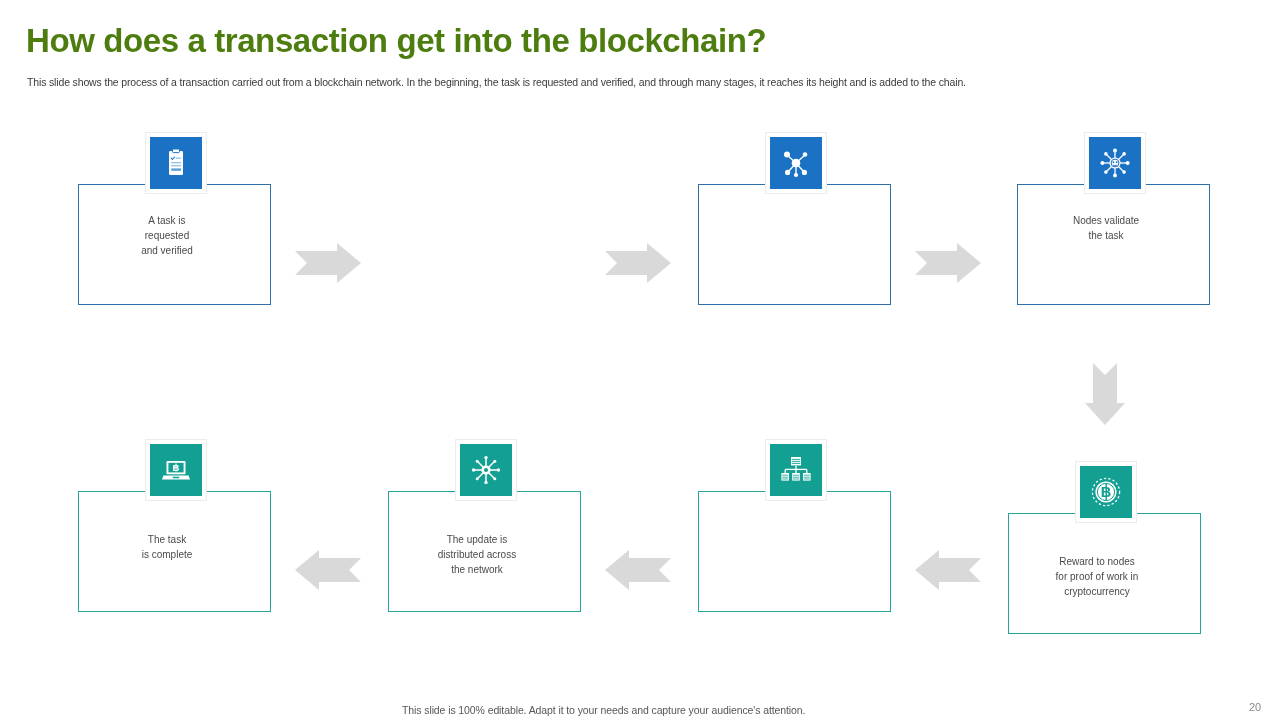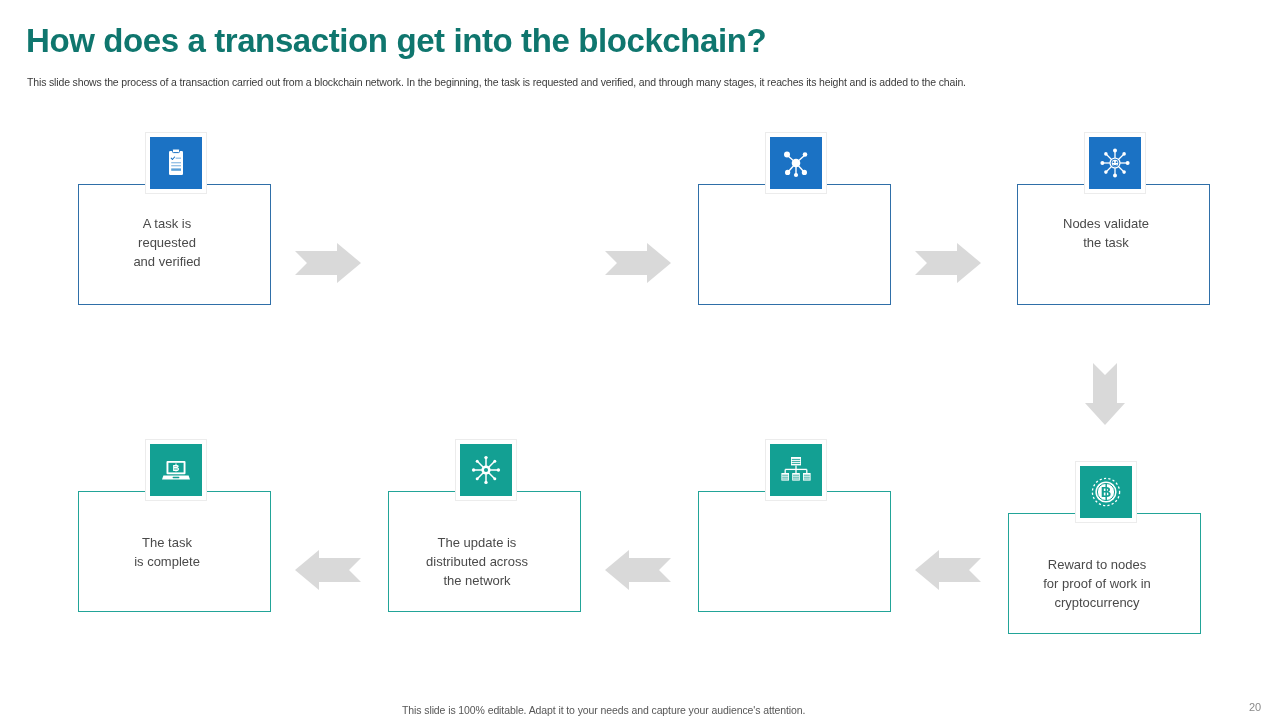--- a/index.html
+++ b/index.html
@@ -16,21 +16,21 @@
     color: #404040;
   }
 
   
   .slide-title {
     position: absolute;
     left: 26px;
     top: 22px;
     font-size: 33px;
     font-weight: bold;
-    color: #0f766e;
+    color: #4d7c0f;
     letter-spacing: -0.4px;
     white-space: nowrap;
   }
   .slide-subtitle {
     position: absolute;
     left: 27px;
     top: 76px;
     font-size: 10.5px;
     color: #3b3b3b;
     white-space: nowrap;
@@ -90,21 +90,21 @@
     position: absolute;
     left: 0;
     top: 47px;
     width: 178px;
     height: 121px;
     display: flex;
     align-items: flex-start;
     justify-content: center;
     padding-top: 30px;
     box-sizing: border-box;
-    font-size: 13px;
+    font-size: 10px;
     line-height: 1.48;
     text-align: center;
     color: #4a4a4a;
     z-index: 2;
     white-space: pre-line;
   }
   .step.row2 .step-text {
     padding-top: 42px;
   }
 

